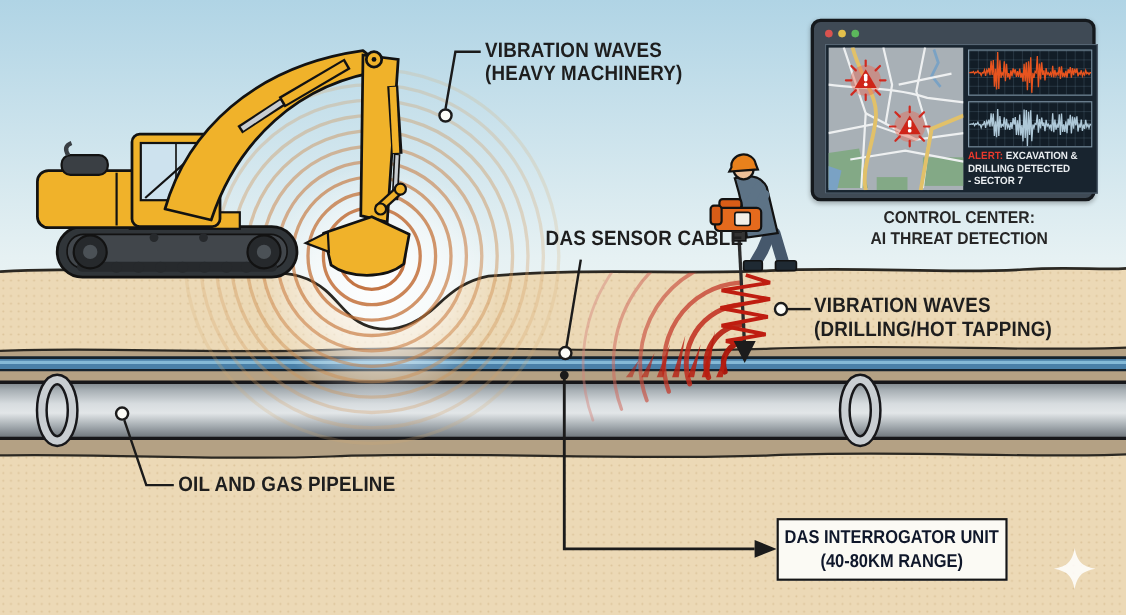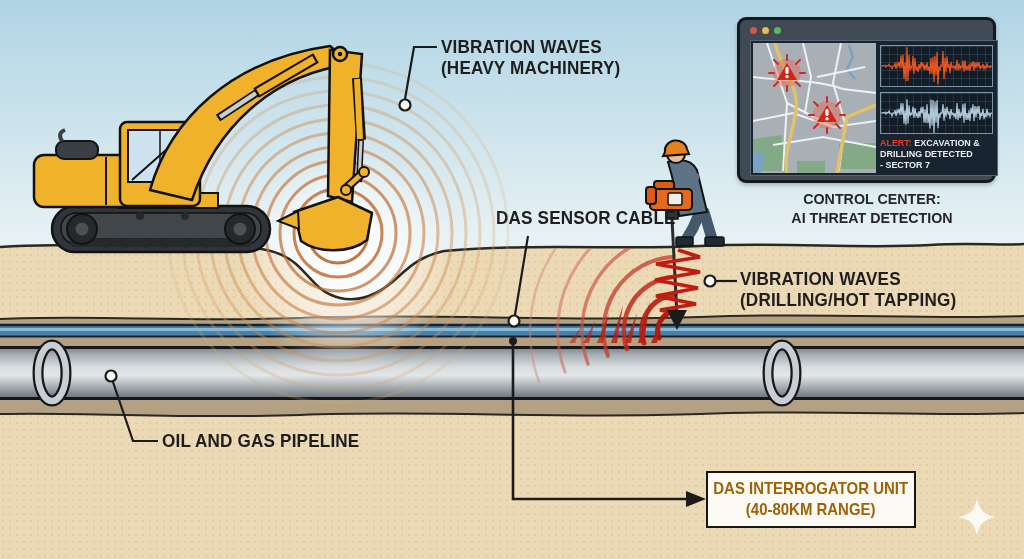--- a/index.html
+++ b/index.html
@@ -27,21 +27,21 @@
   .alert-text{position:absolute;left:129px;top:96px;width:118px;
               font-weight:700;font-size:9.5px;line-height:1.18;color:#e9edf0;
               transform:scaleX(.94);transform-origin:left top;}
   .alert-red{color:#e8392c;}
   .caption{position:absolute;left:737px;top:190px;width:270px;text-align:center;
            font-weight:700;font-size:15.5px;line-height:1.22;color:#262626;
            transform:scaleX(.92);transform-origin:center top;}
   .interro-box{position:absolute;left:706px;top:471px;width:210px;height:57px;
                background:#fbfaf4;border:2.5px solid #161616;box-sizing:border-box;
                display:flex;flex-direction:column;align-items:center;justify-content:center;
-               font-weight:700;font-size:17px;line-height:1.2;color:#a16207;}
+               font-weight:700;font-size:17px;line-height:1.2;color:#0f172a;}
   .interro-box span{display:block;transform:scaleX(.88);transform-origin:center;white-space:nowrap;}
   .sparkle{position:absolute;left:957px;top:497px;}
 </style>
 </head>
 <body>
 
 <div class="stage">
 
   <svg class="scene" width="1024" height="559" viewBox="0 0 1024 559">
     <defs>

